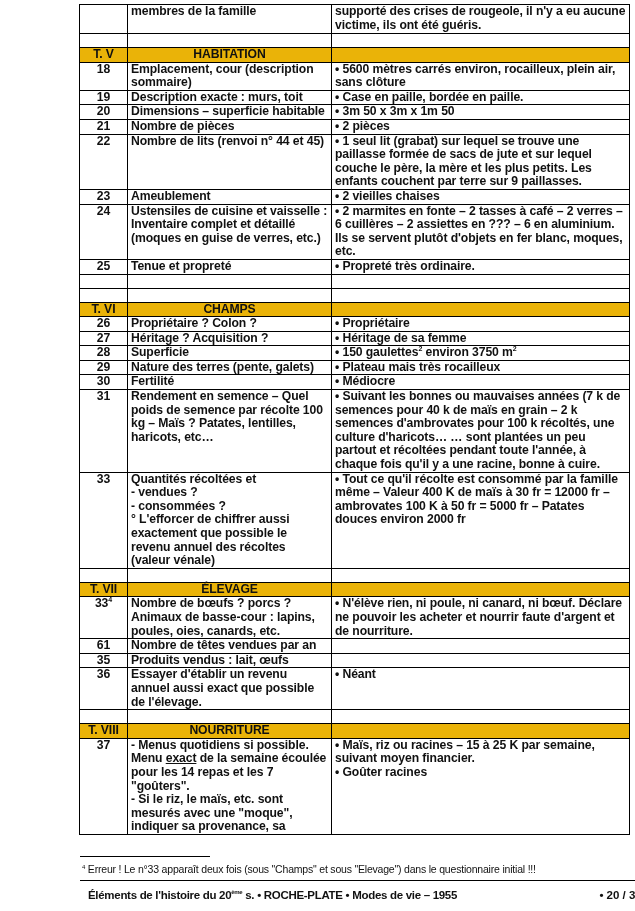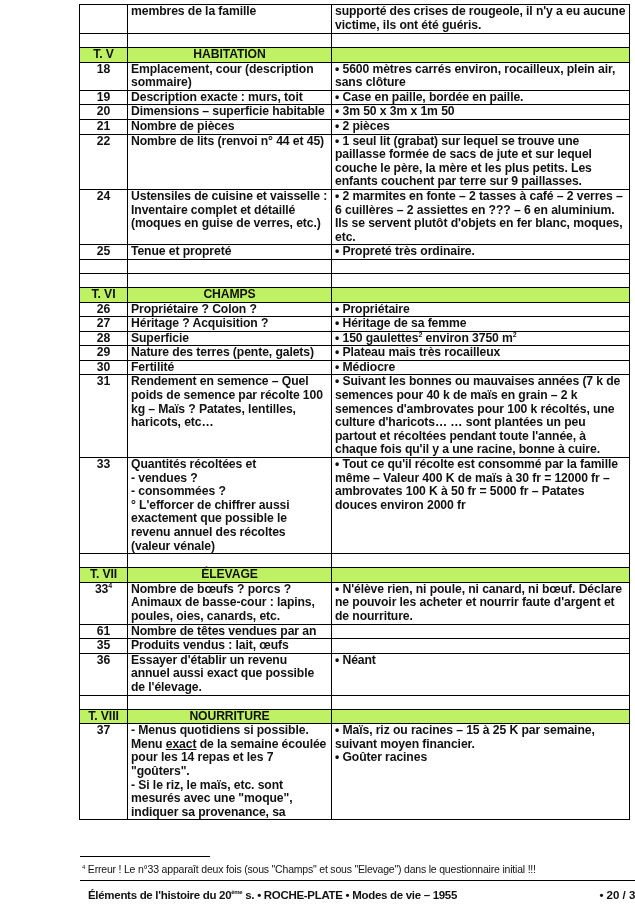--- a/index.html
+++ b/index.html
@@ -8,21 +8,21 @@
   .page { position: absolute; left: 0; top: 0; width: 635px; height: 911px; margin-left: 44px; }
   table.q { position: absolute; left: 35px; top: 4px; width: 550px;
             border-collapse: collapse; table-layout: fixed; }
   table.q td { border: 1px solid #000; vertical-align: top; padding: 0 3px;
                font-size: 12.2px; line-height: 13.6px; font-weight: bold;
                letter-spacing: -0.1px; }
   table.q col.c1 { width: 48px; }
   table.q col.c2 { width: 204px; }
   table.q col.c3 { width: 298px; }
   td.num { text-align: center; }
-  tr.section td { background: #bef264; }
+  tr.section td { background: #eab308; }
   tr.section td.title { text-align: center; }
   tr.blank td { height: 13px; }
   sup { font-size: 7px; line-height: 0; vertical-align: 5px; }
   .u { text-decoration: underline; }
   .fn-sep { position: absolute; left: 36px; top: 856px; width: 130px;
             border-top: 1px solid #000; }
   .footnote { position: absolute; left: 38px; top: 863px; font-size: 10.5px;
               letter-spacing: -0.2px; }
   .footnote sup { font-size: 6px; vertical-align: 4px; }
   .rule { position: absolute; left: 36px; top: 880px; width: 575px;
@@ -79,20 +79,25 @@
       <td class="num">21</td>
       <td>Nombre de pièces</td>
       <td>• 2 pièces</td>
     </tr>
     <tr>
       <td class="num">22</td>
       <td>Nombre de lits (renvoi n° 44 et 45)</td>
       <td>• 1 seul lit (grabat) sur lequel se trouve une paillasse formée de sacs de jute et sur lequel couche le père, la mère et les plus petits. Les enfants couchent par terre sur 9 paillasses.</td>
     </tr>
     <tr>
+      <td class="num">23</td>
+      <td>Ameublement</td>
+      <td>• 2 vieilles chaises</td>
+    </tr>
+    <tr>
       <td class="num">24</td>
       <td>Ustensiles de cuisine et vaisselle : Inventaire complet et détaillé (moques en guise de verres, etc.)</td>
       <td>• 2 marmites en fonte – 2 tasses à café – 2 verres – 6 cuillères – 2 assiettes en ??? – 6 en aluminium. Ils se servent plutôt d'objets en fer blanc, moques, etc.</td>
     </tr>
     <tr>
       <td class="num">25</td>
       <td>Tenue et propreté</td>
       <td>• Propreté très ordinaire.</td>
     </tr>
     <tr class="blank">

